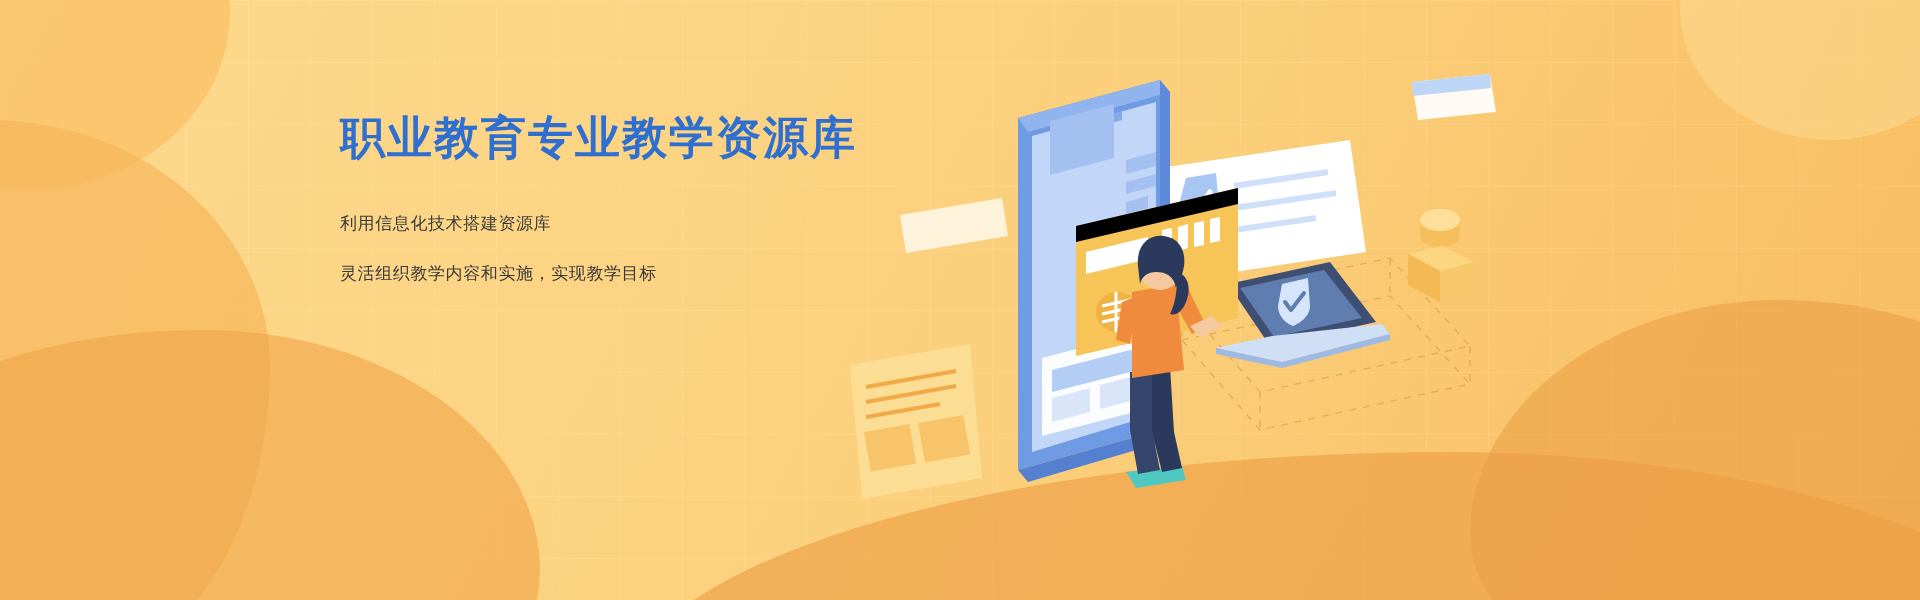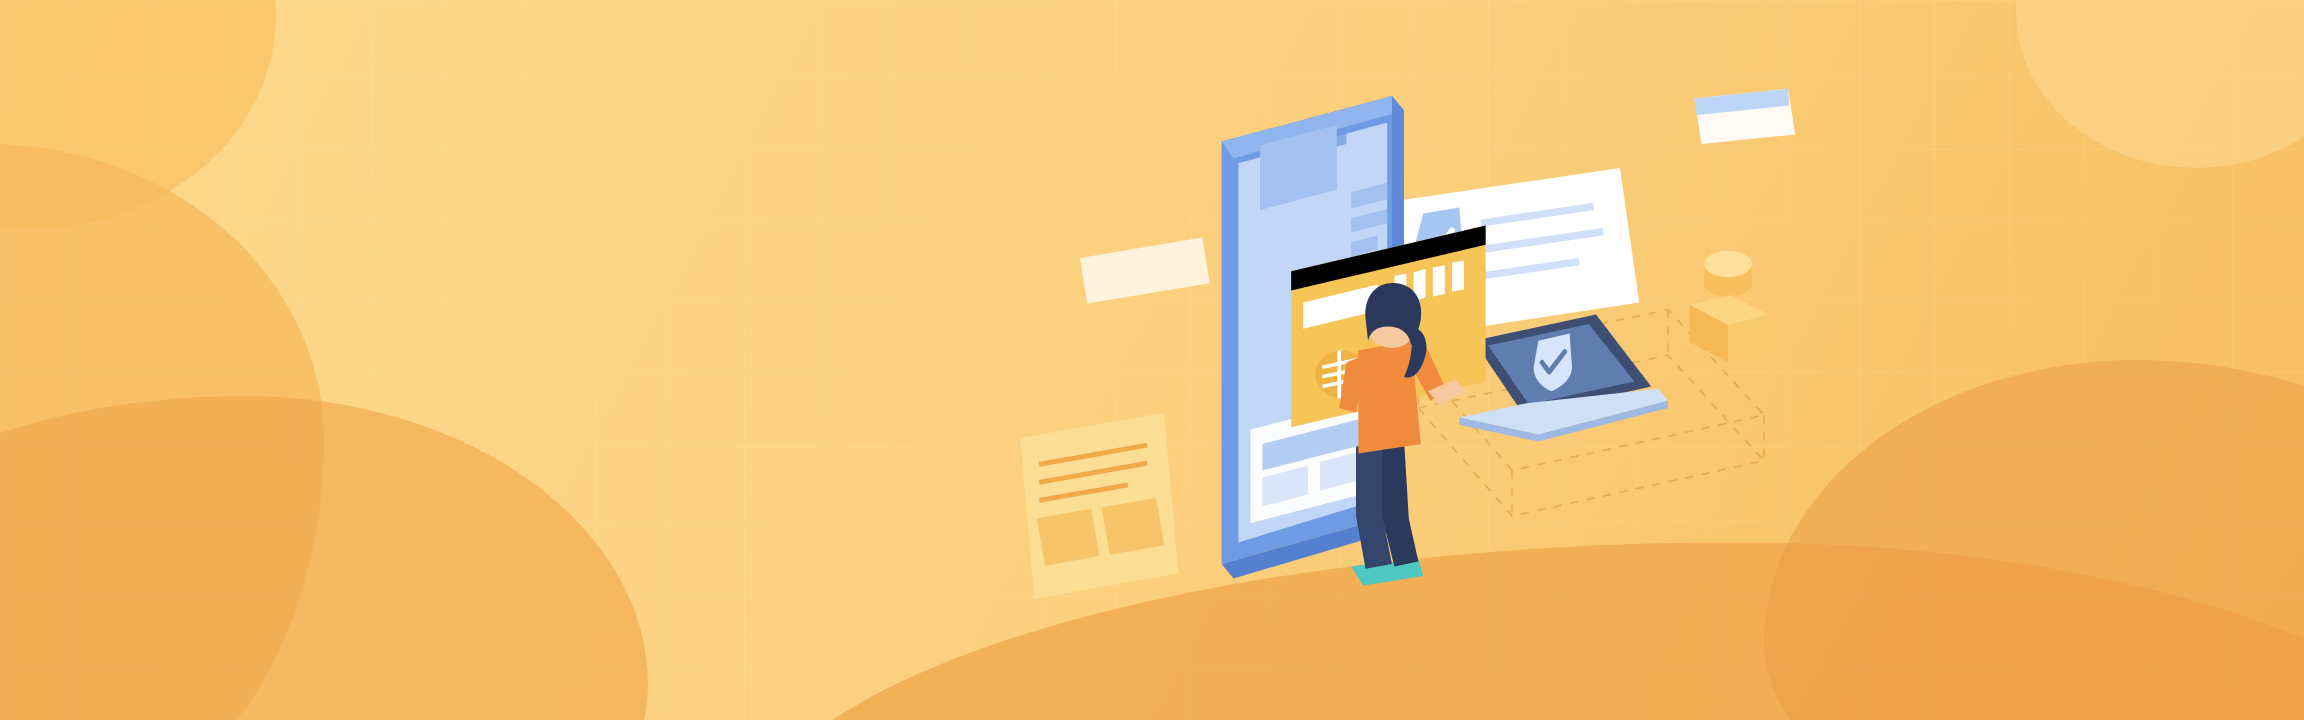--- a/index.html
+++ b/index.html
@@ -74,20 +74,25 @@
 <div class="banner">
 
   <div class="grid"></div>
   <div class="blob blob-tl"></div>
   <div class="blob blob-left"></div>
   <div class="blob blob-bl"></div>
   <div class="blob blob-bottom"></div>
   <div class="blob blob-br"></div>
   <div class="blob blob-tr"></div>
 
+  <div class="copy">
+    <h1 class="title">职业教育专业教学资源库</h1>
+    <p class="sub">利用信息化技术搭建资源库</p>
+    <p class="sub">灵活组织教学内容和实施，实现教学目标</p>
+  </div>
 
   <div class="art">
     <svg viewBox="0 0 660 520" xmlns="http://www.w3.org/2000/svg">
 
       <g fill="none" stroke="#e2a94f" stroke-width="1.4" stroke-dasharray="7 7" opacity=".85">
         <path d="M352 262 L560 218 L640 306 L430 352 Z"></path>
         <path d="M352 300 L560 256 L640 344 L430 390 Z"></path>
         <path d="M352 262 L352 300"></path>
         <path d="M560 218 L560 256"></path>
         <path d="M640 306 L640 344"></path>

